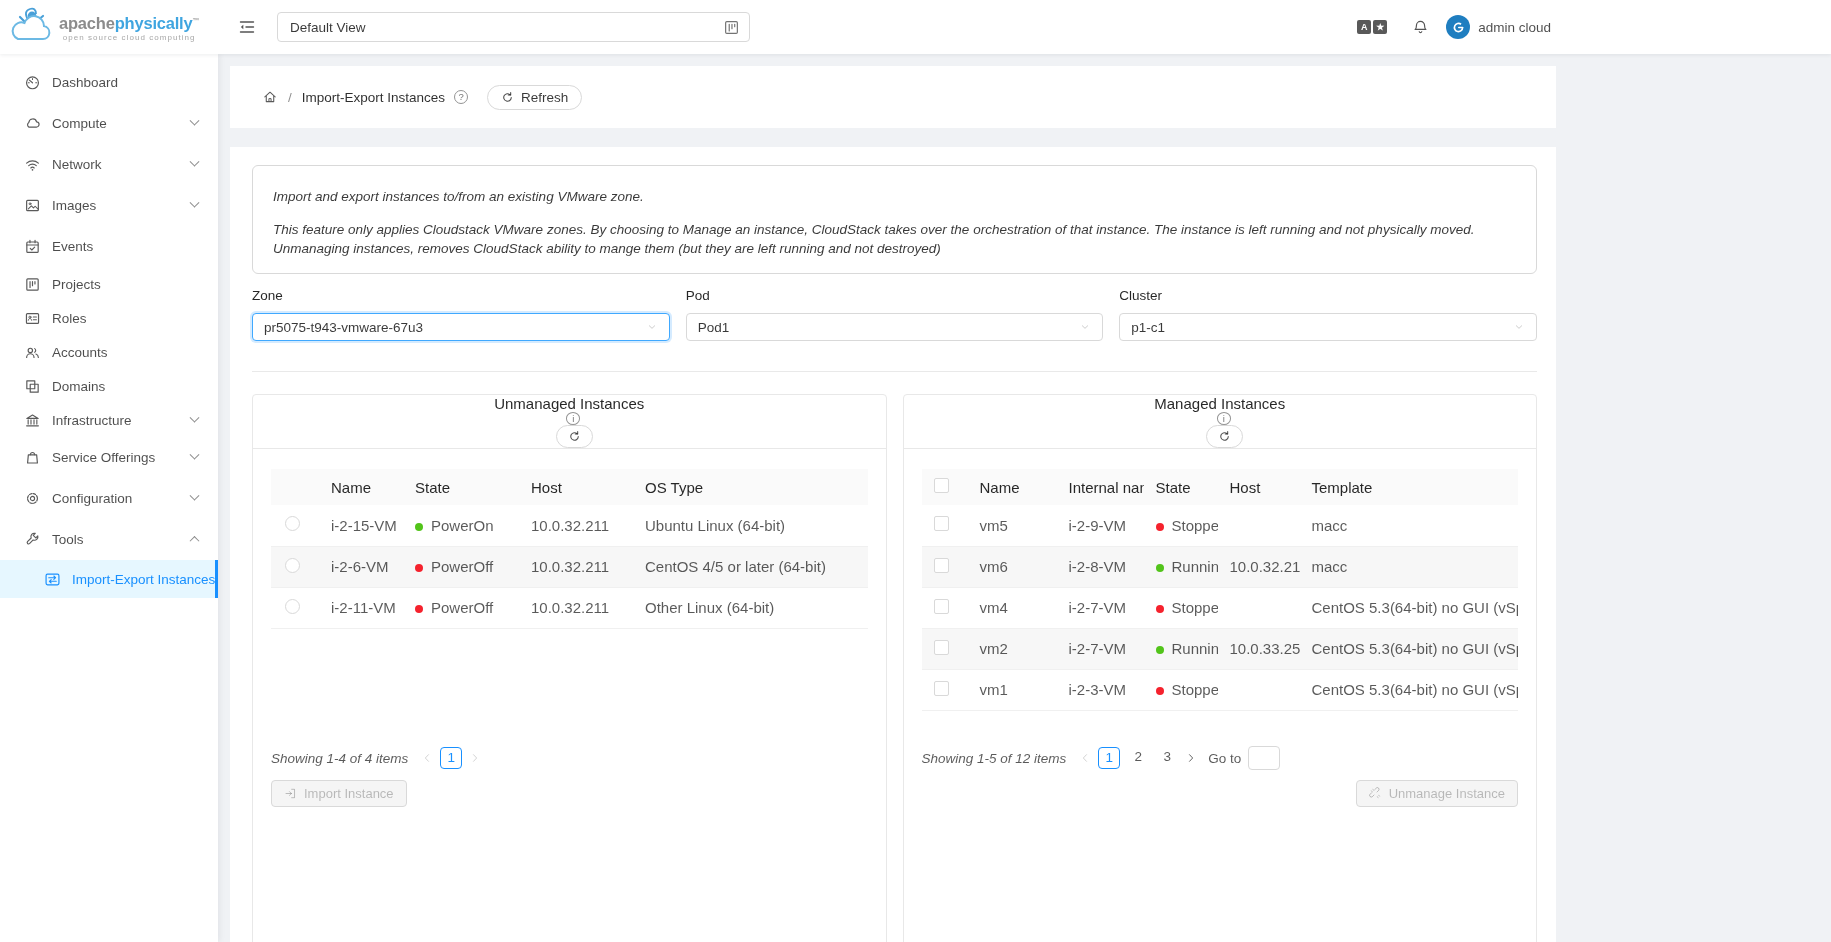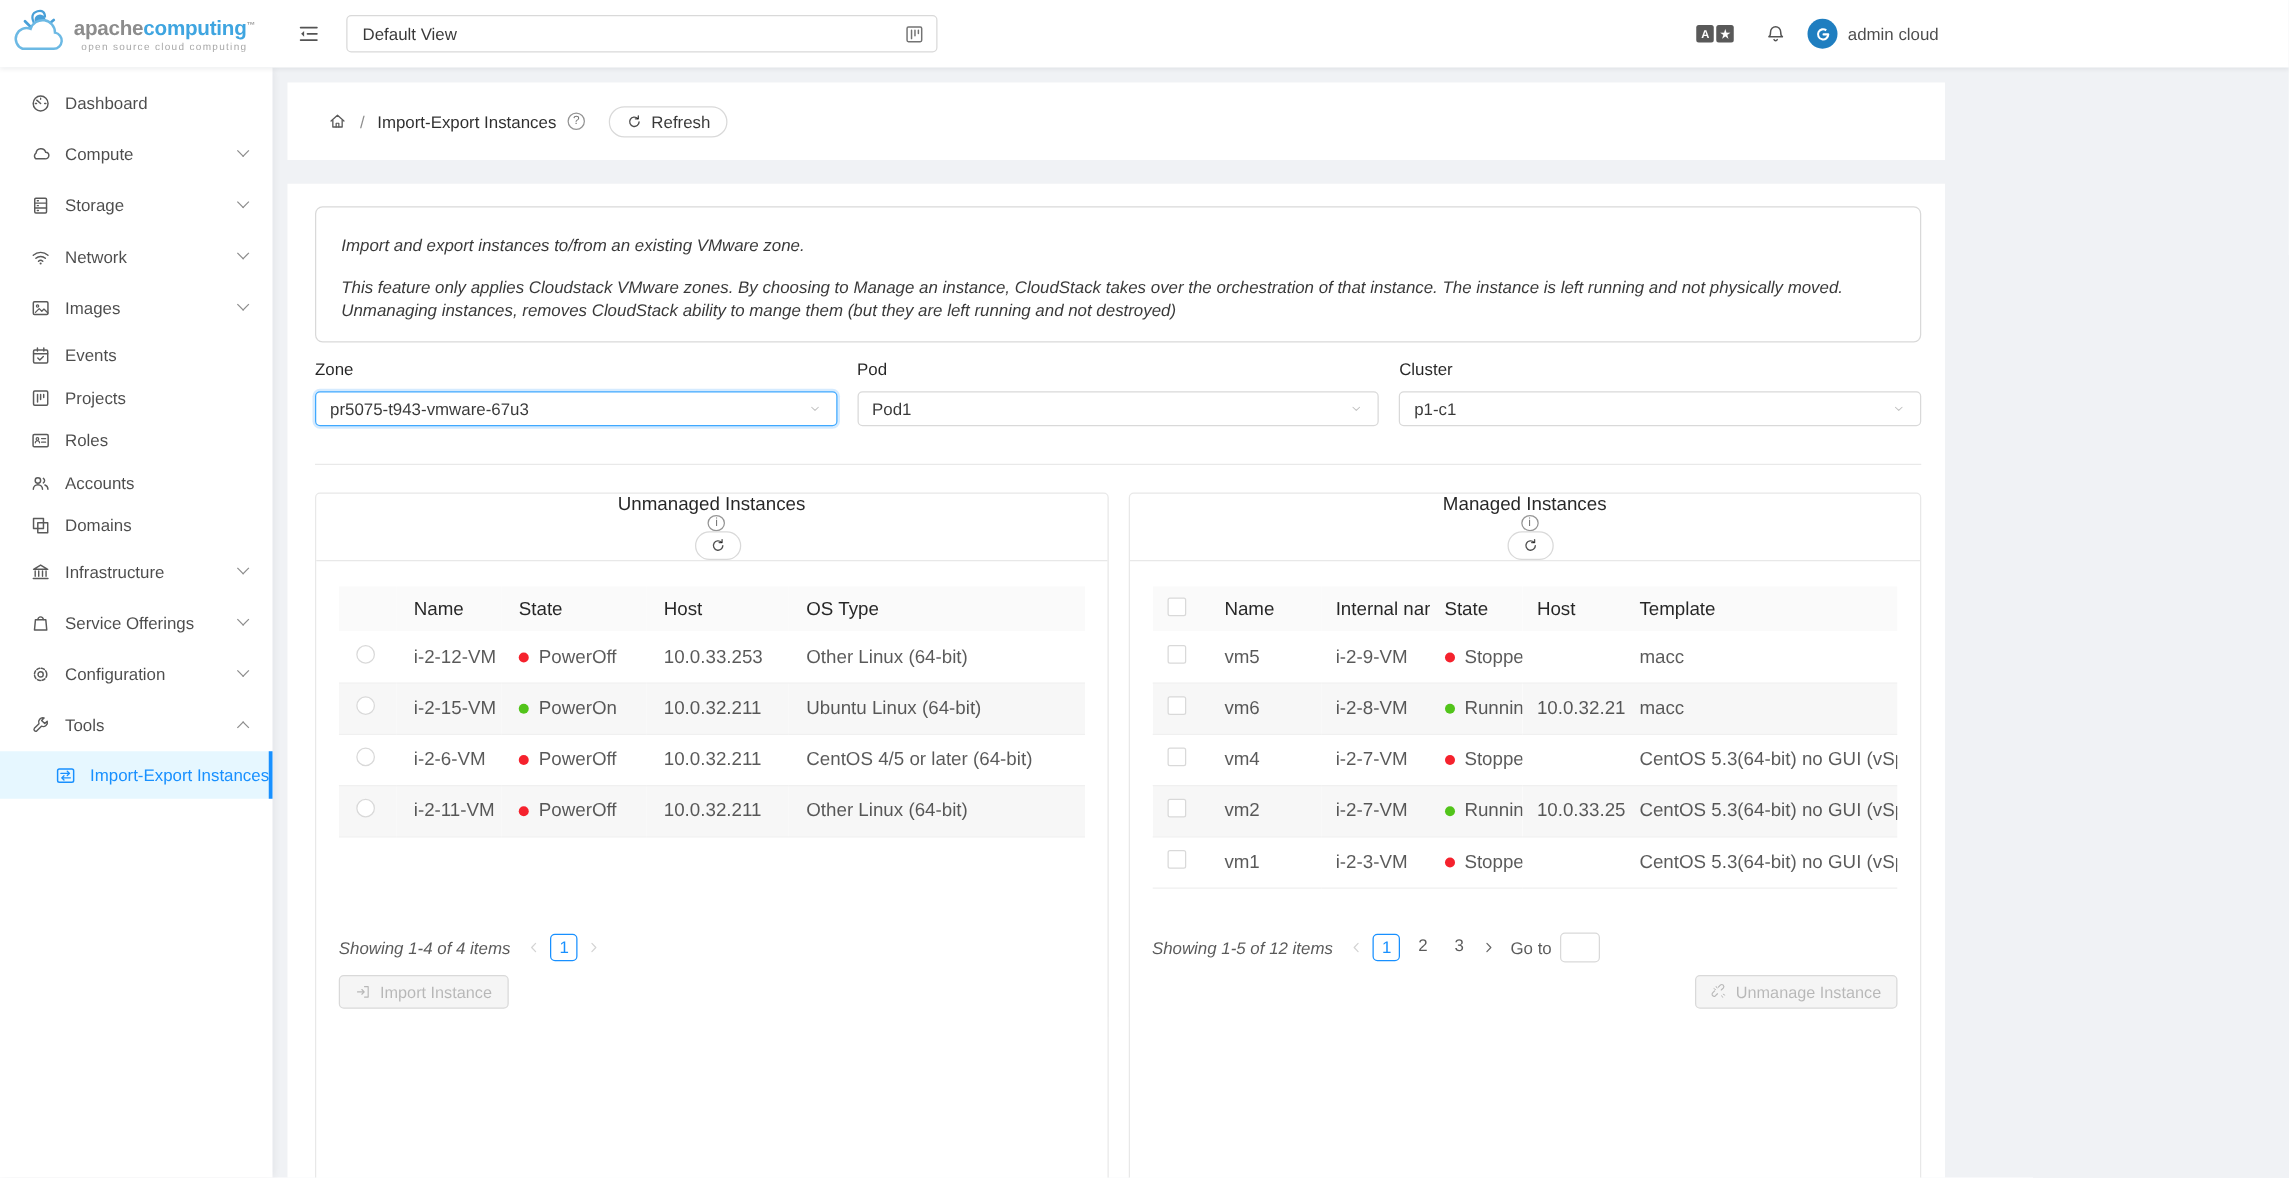--- a/index.html
+++ b/index.html
@@ -164,21 +164,21 @@
 
 <div class="topbar">
   <div class="logo">
     <svg width="46" height="40" viewBox="0 0 46 40">
       <path d="M21 13 q-5 -9 2 -11 q6 -1.5 6 5" fill="none" stroke="#49a0d8" stroke-width="1.8"></path>
       <circle cx="25" cy="9" r="4.4" fill="#49a0d8"></circle>
       <path d="M18 15 l-5 -5 M31 13 l5 -4" stroke="#49a0d8" stroke-width="2.2" stroke-linecap="round"></path>
       <path d="M11 32 h25 a6.5 6.5 0 0 0 1-12.9 A10 10 0 0 0 17.5 16 A7.5 7.5 0 0 0 11 32 z" fill="#fff" stroke="#6cb9e4" stroke-width="2"></path>
     </svg>
     <div class="brand-lines">
-      <div class="brand-top"><span class="brand-ap">apache</span><span class="brand-cs">computing</span><span class="brand-tm">™</span></div>
+      <div class="brand-top"><span class="brand-ap">apache</span><span class="brand-cs">physically</span><span class="brand-tm">™</span></div>
       <div class="tagline">open source cloud computing</div>
     </div>
   </div>
   <span class="fold-btn">
       <svg viewBox="0 0 18 18">
         <path d="M2.5 4 h13 M8 9 h7.5 M2.5 14 h13" fill="none" stroke="currentColor" stroke-linecap="round" stroke-linejoin="round" stroke-width="1.4"></path>
         <path d="M5.3 6.7 L2.9 9 l2.4 2.3 z" fill="currentColor"></path>
       </svg>
     </span>
   <div class="viewbox">
@@ -228,31 +228,20 @@
           <svg viewBox="0 0 18 18">
             <path d="M5 12.8 h8 a2.8 2.8 0 0 0 .3-5.6 a4.2 4.2 0 0 0 -8.2 .7 A3 3 0 0 0 5 12.8 z" fill="none" stroke="currentColor" stroke-linecap="round" stroke-linejoin="round" stroke-width="1.25"></path>
           </svg>
         </span>
         <span class="lbl">Compute</span>
         <span class="arr down"></span>
       </div>
       <div class="side-item">
         <span class="mi">
           <svg viewBox="0 0 18 18">
-            <rect x="4" y="2.8" width="10" height="12.4" rx="1" fill="none" stroke="currentColor" stroke-linecap="round" stroke-linejoin="round" stroke-width="1.25"></rect>
-            <path d="M4 6.9 h10 M4 11 h10" fill="none" stroke="currentColor" stroke-linecap="round" stroke-linejoin="round" stroke-width="1.1"></path>
-            <path d="M6.2 4.9 h.9 M6.2 9 h.9 M6.2 13.1 h.9" fill="none" stroke="currentColor" stroke-linecap="round" stroke-linejoin="round" stroke-width="1.2"></path>
-          </svg>
-        </span>
-        <span class="lbl">Storage</span>
-        <span class="arr down"></span>
-      </div>
-      <div class="side-item">
-        <span class="mi">
-          <svg viewBox="0 0 18 18">
             <path d="M2.8 7.6 a9.2 9.2 0 0 1 12.4 0" fill="none" stroke="currentColor" stroke-linecap="round" stroke-linejoin="round" stroke-width="1.25"></path>
             <path d="M5 10.2 a5.8 5.8 0 0 1 8 0" fill="none" stroke="currentColor" stroke-linecap="round" stroke-linejoin="round" stroke-width="1.25"></path>
             <path d="M7.2 12.7 a2.6 2.6 0 0 1 3.6 0" fill="none" stroke="currentColor" stroke-linecap="round" stroke-linejoin="round" stroke-width="1.25"></path>
             <circle cx="9" cy="14.6" r=".9" fill="currentColor"></circle>
           </svg>
         </span>
         <span class="lbl">Network</span>
         <span class="arr down"></span>
       </div>
       <div class="side-item">
@@ -465,27 +454,20 @@
             <thead>
               <tr>
                 <th class="c-sel"></th>
                 <th>Name</th>
                 <th>State</th>
                 <th>Host</th>
                 <th>OS Type</th>
               </tr>
             </thead>
             <tbody id="unmanaged-tbody">
-                <tr>
-                  <td class="c-sel"><span class="radio"></span></td>
-                  <td>i-2-12-VM</td>
-                  <td><span class="dot" style="background:#f5222d"></span>PowerOff</td>
-                  <td>10.0.33.253</td>
-                  <td>Other Linux (64-bit)</td>
-                </tr>
                 <tr>
                   <td class="c-sel"><span class="radio"></span></td>
                   <td>i-2-15-VM</td>
                   <td><span class="dot" style="background:#52c41a"></span>PowerOn</td>
                   <td>10.0.32.211</td>
                   <td>Ubuntu Linux (64-bit)</td>
                 </tr>
                 <tr>
                   <td class="c-sel"><span class="radio"></span></td>
                   <td>i-2-6-VM</td>

